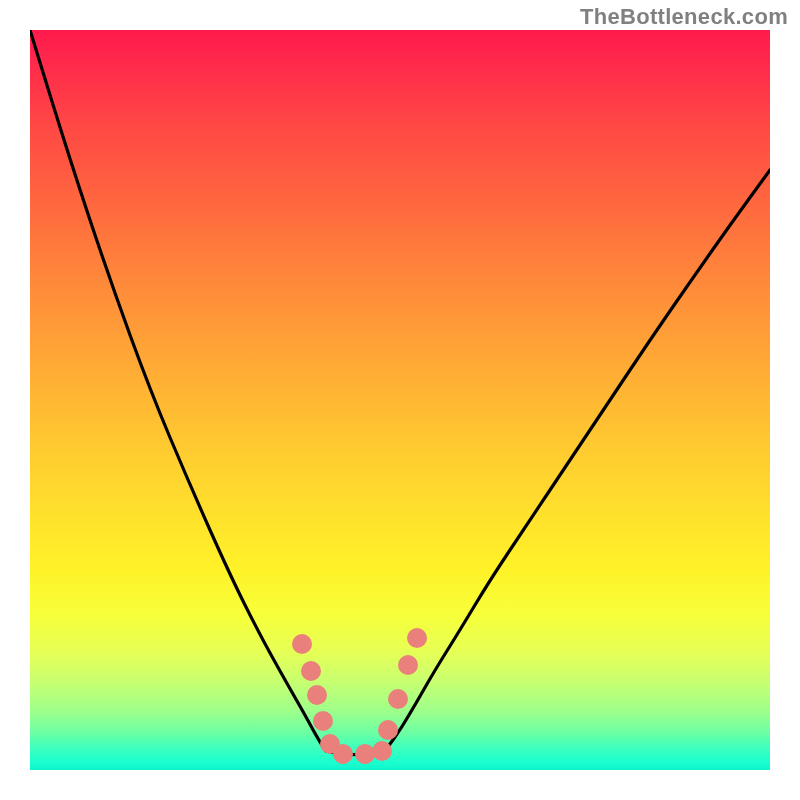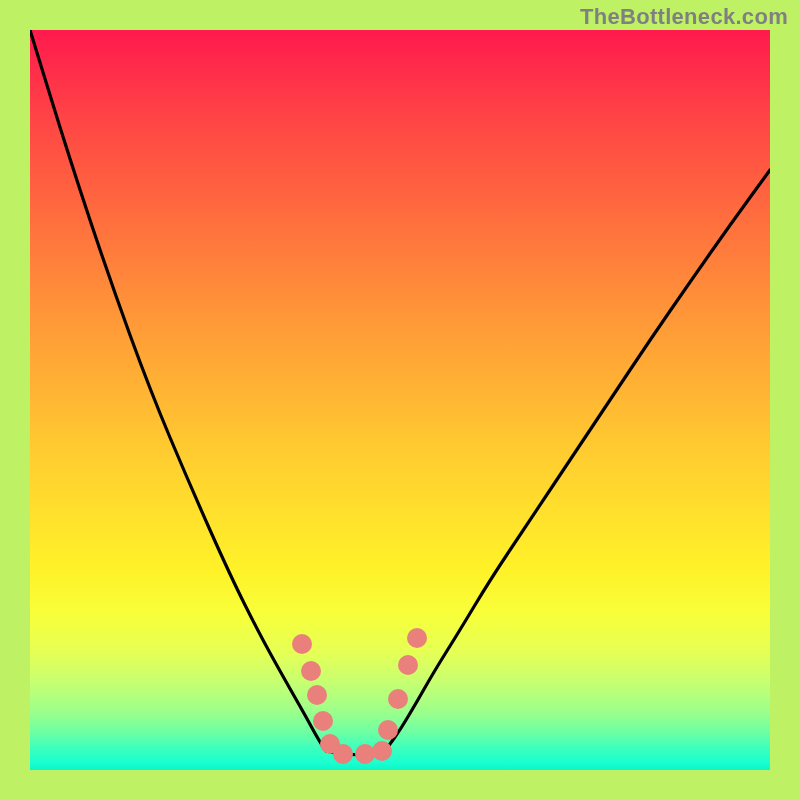--- a/index.html
+++ b/index.html
@@ -9,21 +9,21 @@
     height: 800px;
     background: #000000;
     overflow: hidden;
   }
   .frame {
     position: absolute;
     top: 0;
     left: 0;
     width: 800px;
     height: 800px;
-    background: #bef264;
+    background: #ffffff;
   }
   .plot-area {
     position: absolute;
     top: 30px;
     left: 30px;
     width: 740px;
     height: 740px;
     overflow: hidden;
   }
   .gradient-bg {

